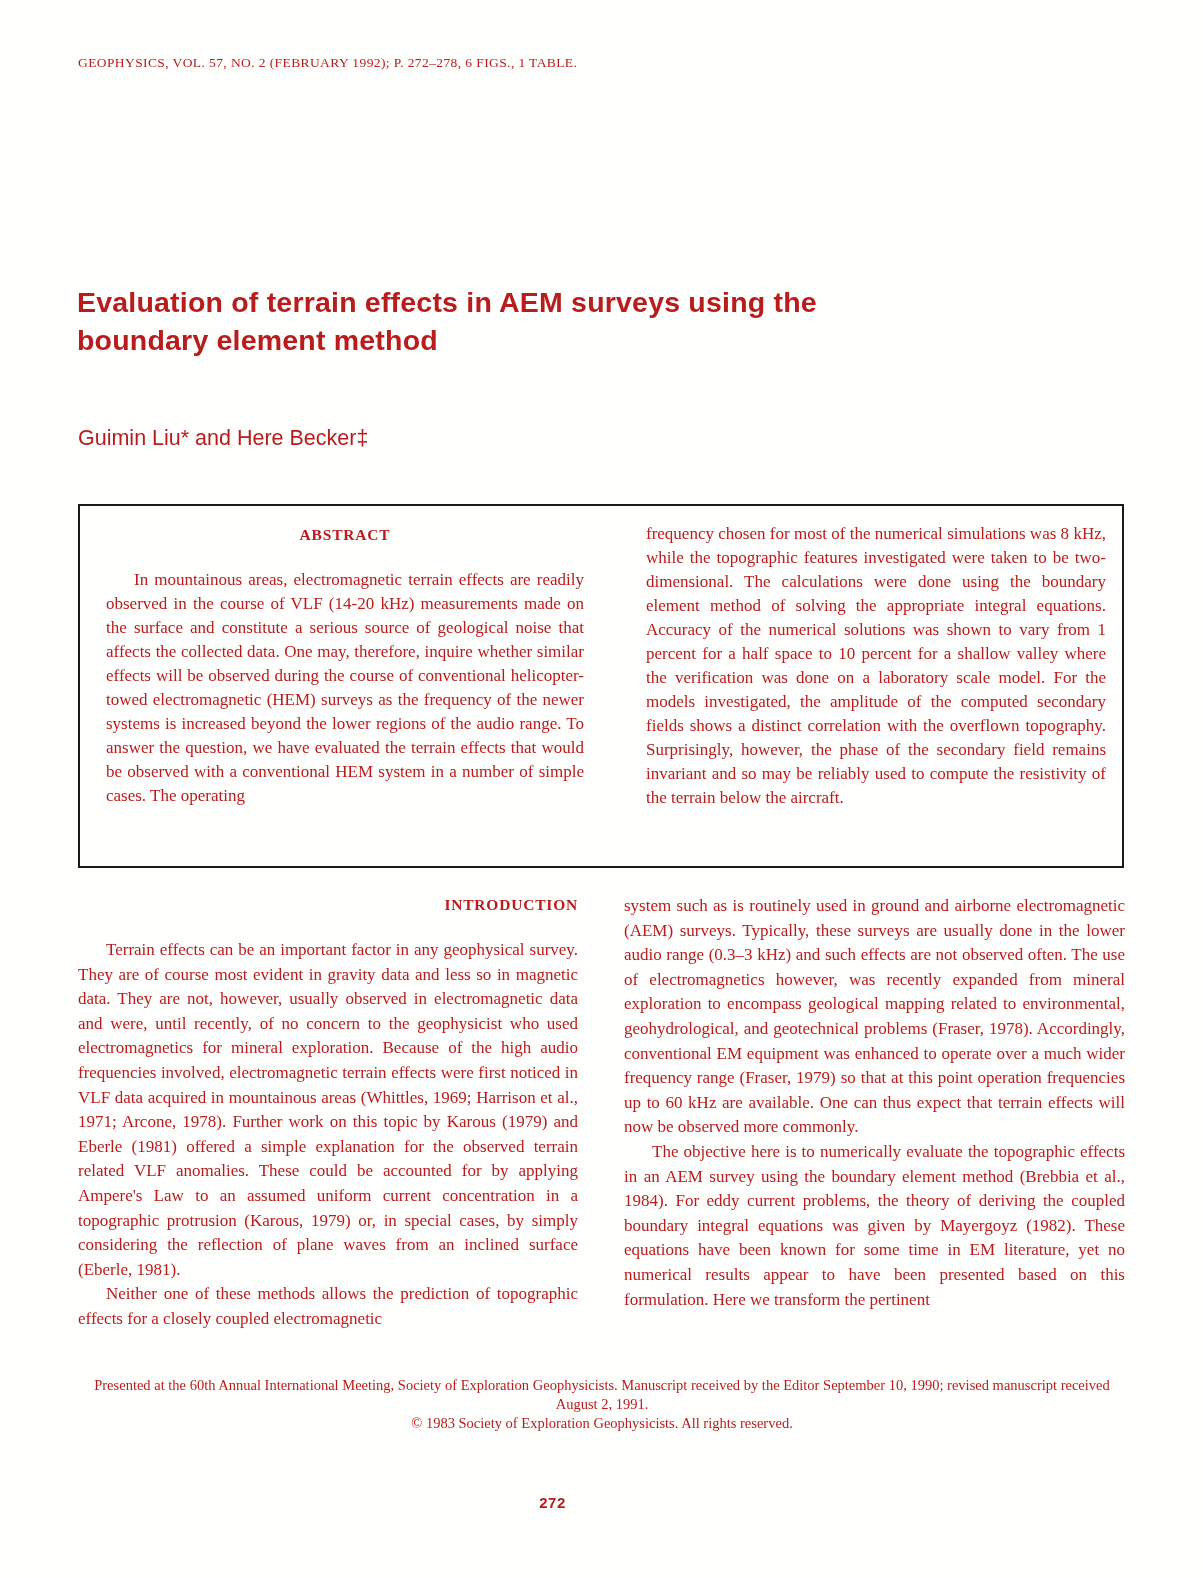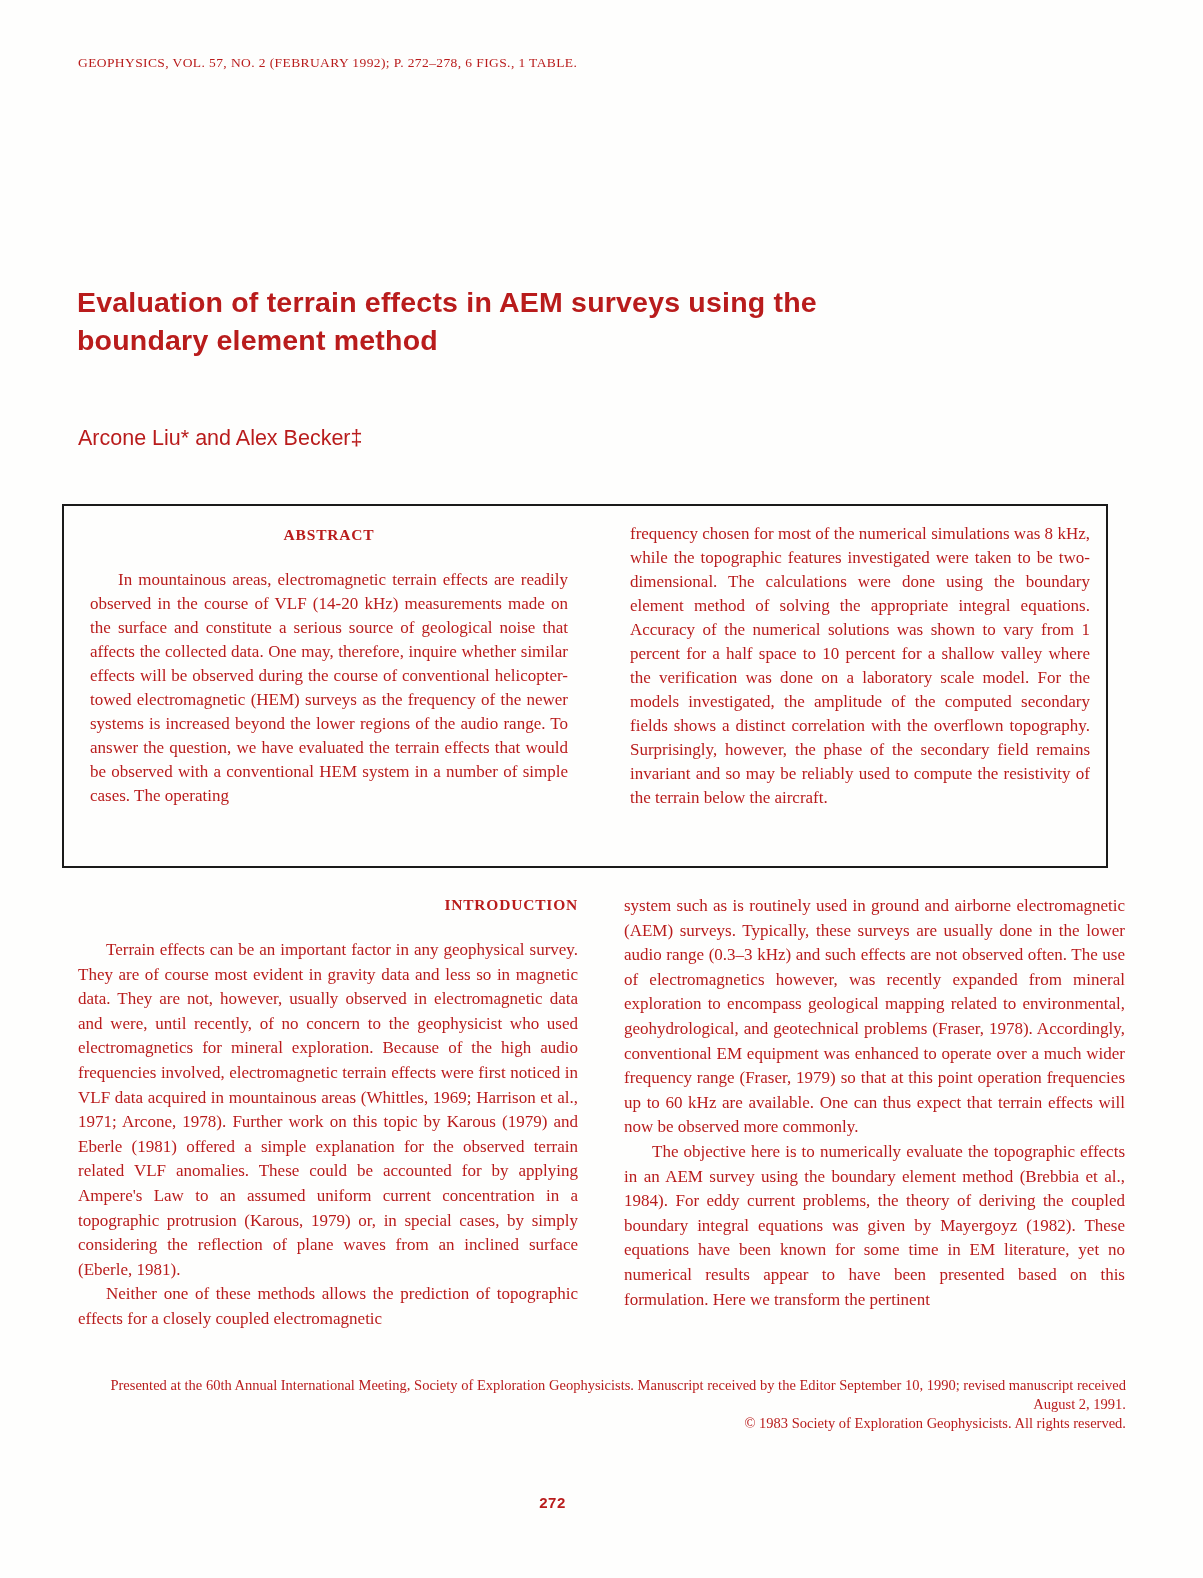--- a/index.html
+++ b/index.html
@@ -40,21 +40,21 @@
   }
   .authors-line {
     position: absolute;
     left: 78px;
     top: 426px;
     font-family: "Liberation Sans", "DejaVu Sans", sans-serif;
     font-size: 21.5px;
   }
   .abstract-box {
     position: absolute;
-    left: 62px;
+    left: 78px;
     top: 504px;
     width: 1046px;
     height: 364px;
     border: 2px solid #1a1a1a;
     box-sizing: border-box;
     overflow: hidden;
   }
   .abs-left {
     position: absolute;
     left: 26px;
@@ -122,21 +122,21 @@
   .footnotes {
     position: absolute;
     left: 78px;
     top: 1376px;
     width: 1048px;
   }
   .footnotes p {
     margin: 0;
     font-size: 14.5px;
     line-height: 19px;
-    text-align: right;
+    text-align: center;
   }
   .page-number {
     position: absolute;
     left: 0;
     top: 1494px;
     width: 1105px;
     text-align: center;
     font-family: "Liberation Sans", "DejaVu Sans", sans-serif;
     font-weight: bold;
     font-size: 15px;
@@ -145,21 +145,21 @@
 </style>
 </head>
 <body>
 
 <div class="page">
 
   <div class="journal-line">GEOPHYSICS, VOL. 57, NO. 2 (FEBRUARY 1992); P. 272–278, 6 FIGS., 1 TABLE.</div>
 
   <h1 class="paper-title">Evaluation of terrain effects in AEM surveys using the boundary element method</h1>
 
-  <div class="authors-line">Arcone Liu* and Alex Becker‡</div>
+  <div class="authors-line">Guimin Liu* and Here Becker‡</div>
 
   <div class="abstract-box">
     <div class="abs-left">
       <div class="abs-heading">ABSTRACT</div>
       <p class="abs-text indent">In mountainous areas, electromagnetic terrain effects are readily observed in the course of VLF (14-20 kHz) measurements made on the surface and constitute a serious source of geological noise that affects the collected data. One may, therefore, inquire whether similar effects will be observed during the course of conventional helicopter-towed electromagnetic (HEM) surveys as the frequency of the newer systems is increased beyond the lower regions of the audio range. To answer the question, we have evaluated the terrain effects that would be observed with a conventional HEM system in a number of simple cases. The operating</p>
     </div>
     <div class="abs-right">
       <p class="abs-text">frequency chosen for most of the numerical simulations was 8 kHz, while the topographic features investigated were taken to be two-dimensional. The calculations were done using the boundary element method of solving the appropriate integral equations. Accuracy of the numerical solutions was shown to vary from 1 percent for a half space to 10 percent for a shallow valley where the verification was done on a laboratory scale model. For the models investigated, the amplitude of the computed secondary fields shows a distinct correlation with the overflown topography. Surprisingly, however, the phase of the secondary field remains invariant and so may be reliably used to compute the resistivity of the terrain below the aircraft.</p>
     </div>
   </div>

